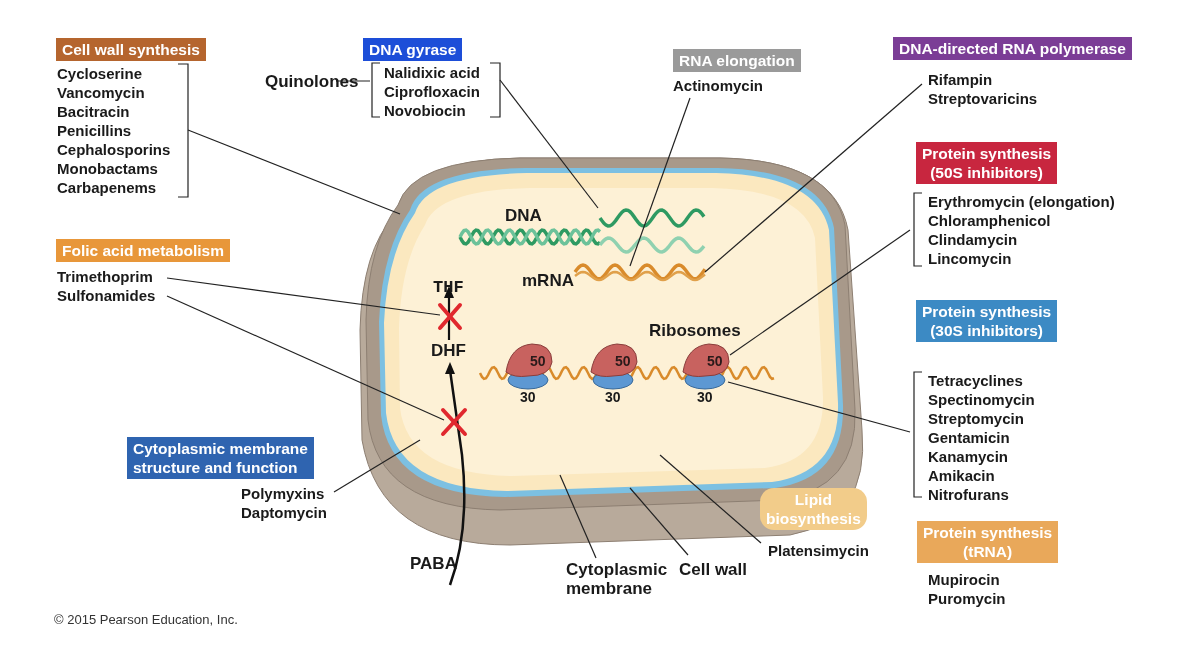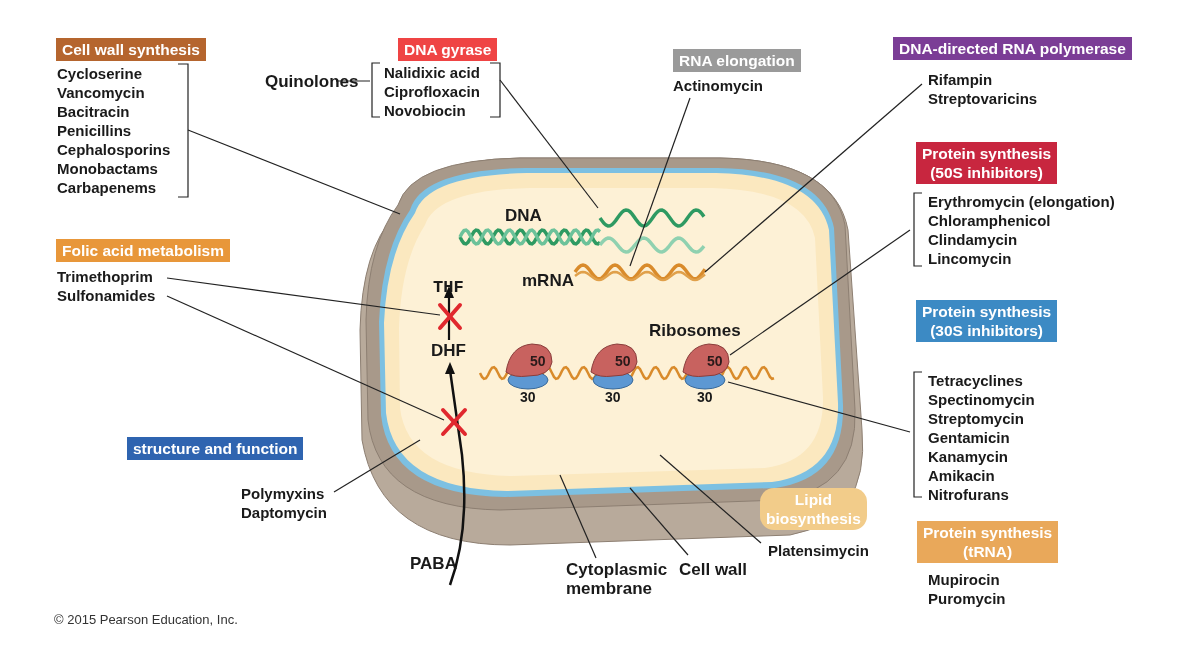--- a/index.html
+++ b/index.html
@@ -93,33 +93,34 @@
   <g stroke="#222" stroke-width="1.2" fill="none">
     <polyline points="178,64 188,64 188,197 178,197"></polyline>
     <polyline points="380,63 372,63 372,117 380,117"></polyline>
     <polyline points="490,63 500,63 500,117 490,117"></polyline>
     <polyline points="922,193 914,193 914,266 922,266"></polyline>
     <polyline points="922,372 914,372 914,497 922,497"></polyline>
   </g>
 </svg>
 
 <div class="hdr" style="left:56px;top:38px;background:#b5652e;">Cell wall synthesis</div>
-<div class="hdr" style="left:398px;top:38px;background:#ef4444;">DNA gyrase</div>
+<div class="hdr" style="left:363px;top:38px;background:#1d4ed8;">DNA gyrase</div>
 <div class="hdr" style="left:673px;top:49px;background:#9a9a9a;">RNA elongation</div>
 <div class="hdr" style="left:893px;top:37px;background:#7b3d96;">DNA-directed RNA polymerase</div>
 <div class="hdr" style="left:916px;top:142px;background:#c8263f;">
   <div>Protein synthesis</div>
   <div>(50S inhibitors)</div>
 </div>
 <div class="hdr" style="left:916px;top:300px;background:#3c8ac4;">
   <div>Protein synthesis</div>
   <div>(30S inhibitors)</div>
 </div>
 <div class="hdr" style="left:56px;top:239px;background:#e8973a;">Folic acid metabolism</div>
 <div class="hdr" style="left:127px;top:437px;background:#2f64b0;text-align:left;">
+  <div>Cytoplasmic membrane</div>
   <div>structure and function</div>
 </div>
 <div class="hdr" style="left:760px;top:488px;background:#f2cc8a;border-radius:14px;">
   <div>Lipid</div>
   <div>biosynthesis</div>
 </div>
 <div class="hdr" style="left:917px;top:521px;background:#e9a85a;">
   <div>Protein synthesis</div>
   <div>(tRNA)</div>
 </div>

